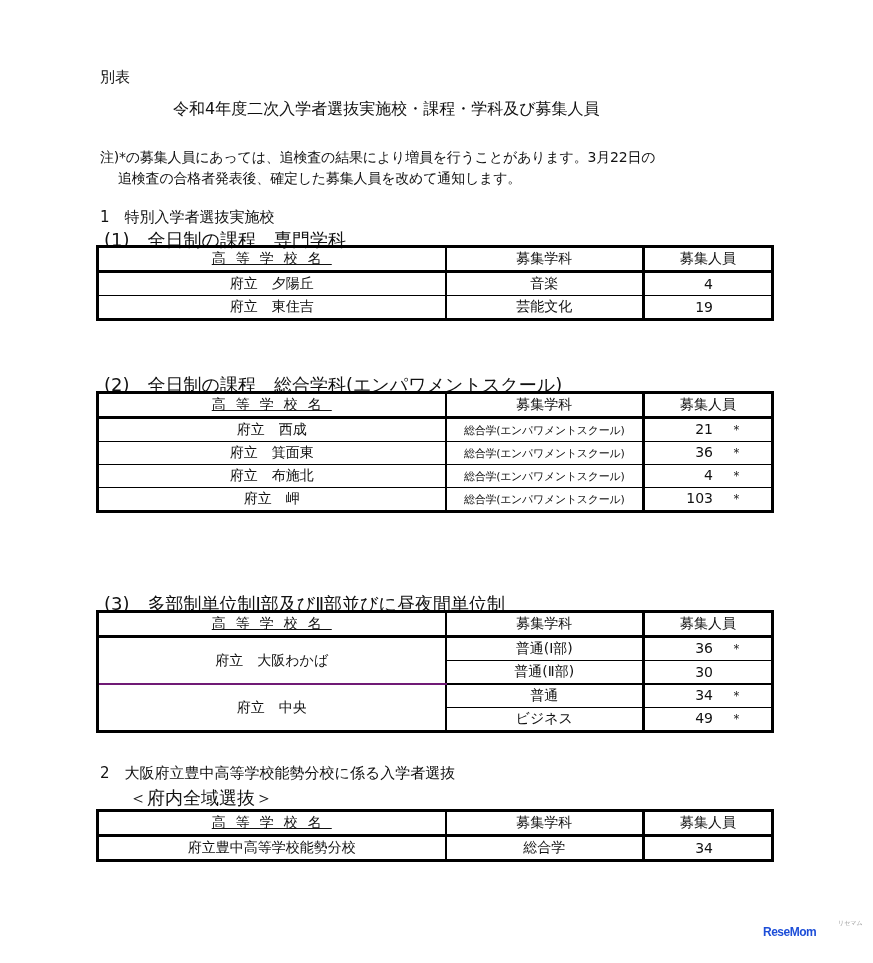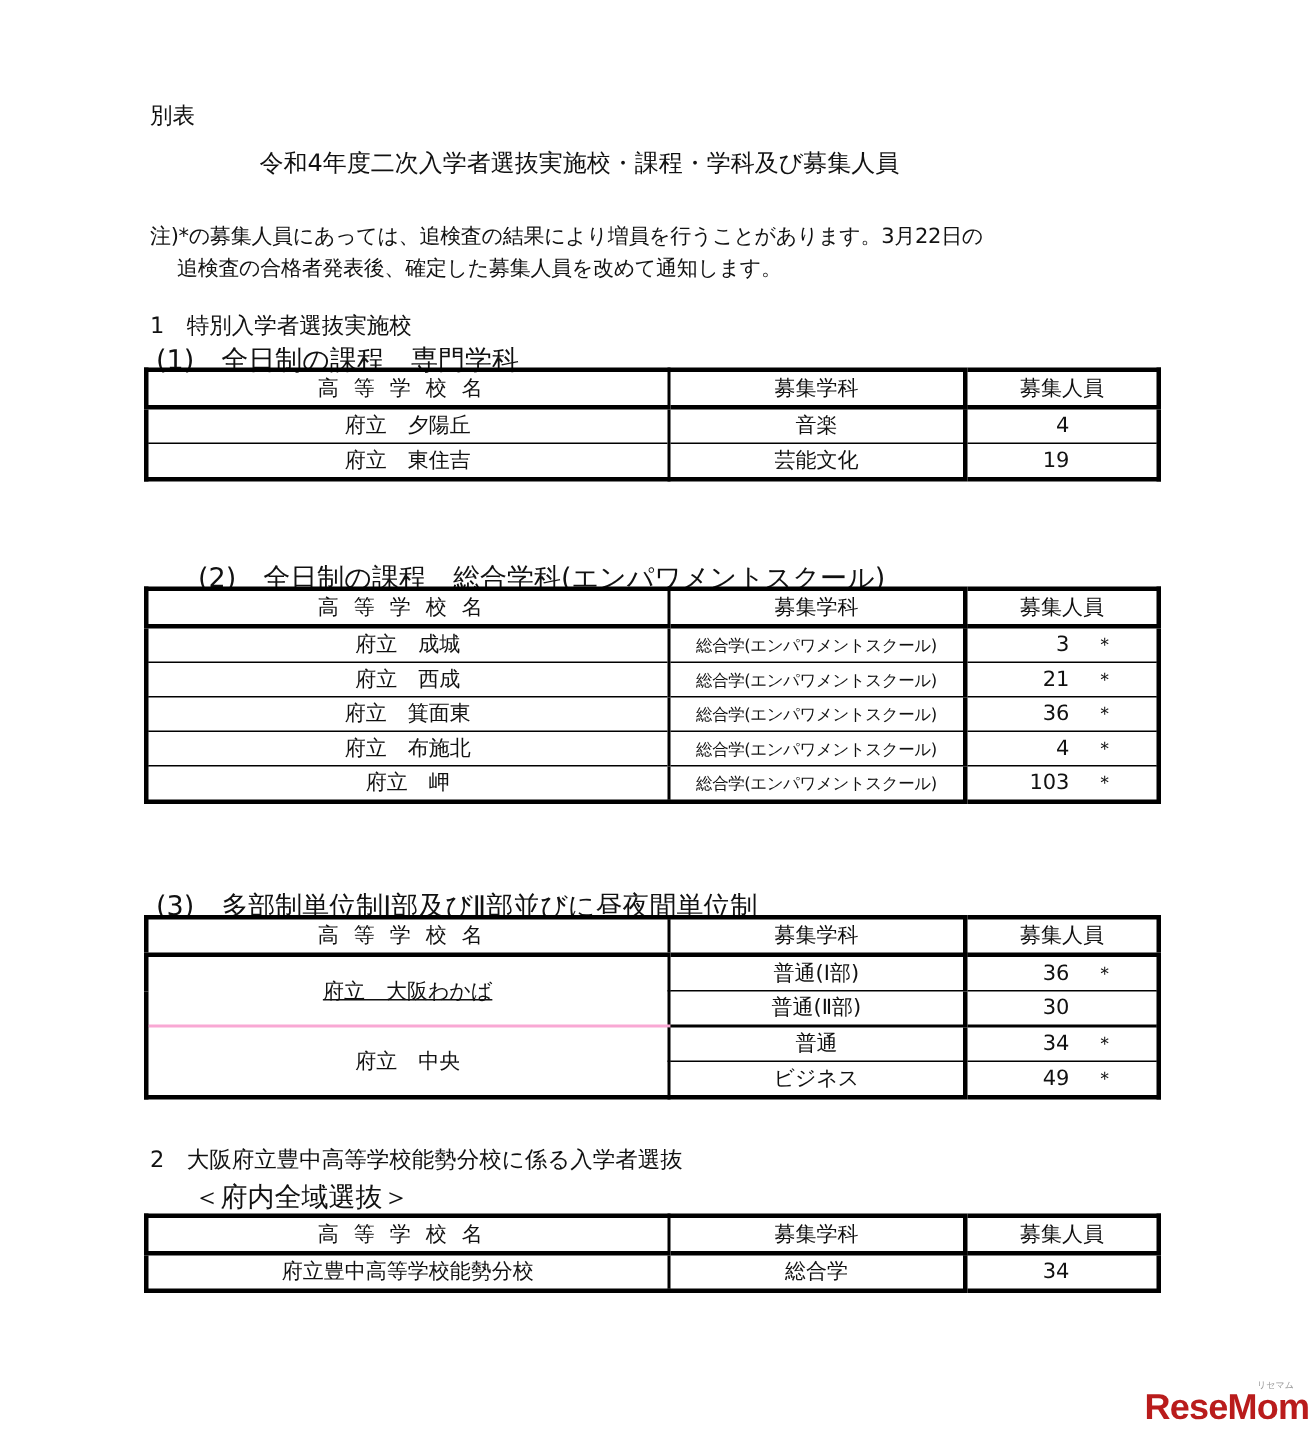--- a/index.html
+++ b/index.html
@@ -25,29 +25,29 @@
   table.grid td, table.grid th {
     border: 1px solid #000; padding: 0; font-weight: normal;
     text-align: center; vertical-align: middle; white-space: nowrap; overflow: hidden;
   }
   table.grid th { border-bottom: 3px solid #000; }
   table.grid col.c1 { width: 348px; }
   table.grid col.c2 { width: 198px; }
   table.grid col.c3 { width: 129px; }
   table.grid td.c1, table.grid th.c1 { border-right: 2px solid #000; }
   table.grid td.c2, table.grid th.c2 { border-right: 3px solid #000; }
-  .hdr-name { letter-spacing: 10px; }
+  .hdr-name { letter-spacing: 10px; text-decoration: underline; }
   .num { display: inline-block; width: 40px; text-align: right; }
   .star { display: inline-block; width: 30px; text-align: right; font-size: 13px; }
   .small { font-size: 11px; letter-spacing: -0.3px; }
   tr.r24 td, tr.r24 th { height: 22px; }
 
   .logo {
-    position: absolute; left: 763px; top: 925px; font-size: 24px; font-weight: bold;
-    color: #b91c1c; letter-spacing: -0.5px; font-family: "Liberation Sans", sans-serif;
+    position: absolute; left: 763px; top: 925px; font-size: 12px; font-weight: bold;
+    color: #1d4ed8; letter-spacing: -0.5px; font-family: "Liberation Sans", sans-serif;
   }
   .logo-kana { position: absolute; left: 838px; top: 919px; font-size: 6px; color: #999; }
 </style>
 </head>
 <body>
 
 <div class="abs t-label">別表</div>
 <div class="abs t-title">令和4年度二次入学者選抜実施校・課程・学科及び募集人員</div>
 <div class="abs t-note1">注)*の募集人員にあっては、追検査の結果により増員を行うことがあります。3月22日の</div>
 <div class="abs t-note2">追検査の合格者発表後、確定した募集人員を改めて通知します。</div>
@@ -73,38 +73,33 @@
     <td class="c3"><span class="num">4</span><span class="star"></span></td>
   </tr>
   <tr class="r24">
     <td class="c1">府立　東住吉</td>
     <td class="c2">芸能文化</td>
     <td class="c3"><span class="num">19</span><span class="star"></span></td>
   </tr>
 </tbody>
   </table>
 
-<div class="abs sub" style="left:104px; top:373px;margin-left:28px;">(2)　全日制の課程　総合学科(エンパワメントスクール)</div>
+<div class="abs sub" style="left:104px; top:373px;">(2)　全日制の課程　総合学科(エンパワメントスクール)</div>
 
 <table class="grid" style="top:391px;">
   <colgroup>
       <col class="c1">
       <col class="c2">
       <col class="c3">
     </colgroup>
   <tbody>
       <tr class="r24">
     <th class="c1 hdr-name">高等学校名</th>
     <th class="c2">募集学科</th>
     <th class="c3">募集人員</th>
-  </tr>
-  <tr class="r24">
-    <td class="c1">府立　成城</td>
-    <td class="c2 small">総合学(エンパワメントスクール)</td>
-    <td class="c3"><span class="num">3</span><span class="star">＊</span></td>
   </tr>
   <tr class="r24">
     <td class="c1">府立　西成</td>
     <td class="c2 small">総合学(エンパワメントスクール)</td>
     <td class="c3"><span class="num">21</span><span class="star">＊</span></td>
   </tr>
   <tr class="r24">
     <td class="c1">府立　箕面東</td>
     <td class="c2 small">総合学(エンパワメントスクール)</td>
     <td class="c3"><span class="num">36</span><span class="star">＊</span></td>
@@ -130,21 +125,21 @@
       <col class="c2">
       <col class="c3">
     </colgroup>
   <tbody>
       <tr class="r24">
     <th class="c1 hdr-name">高等学校名</th>
     <th class="c2">募集学科</th>
     <th class="c3">募集人員</th>
   </tr>
   <tr class="r24">
-    <td class="c1" rowspan="2" style="border-bottom:2px solid #f9a8d4;text-decoration:underline;">府立　大阪わかば</td>
+    <td class="c1" rowspan="2" style="border-bottom:2px solid #701a75;">府立　大阪わかば</td>
     <td class="c2">普通(Ⅰ部)</td>
     <td class="c3"><span class="num">36</span><span class="star">＊</span></td>
   </tr>
   <tr class="r24">
     <td class="c2" style="border-bottom:2px solid #000;">普通(Ⅱ部)</td>
     <td class="c3" style="border-bottom:2px solid #000;"><span class="num">30</span><span class="star"></span></td>
   </tr>
   <tr class="r24">
     <td class="c1" rowspan="2">府立　中央</td>
     <td class="c2">普通</td>

